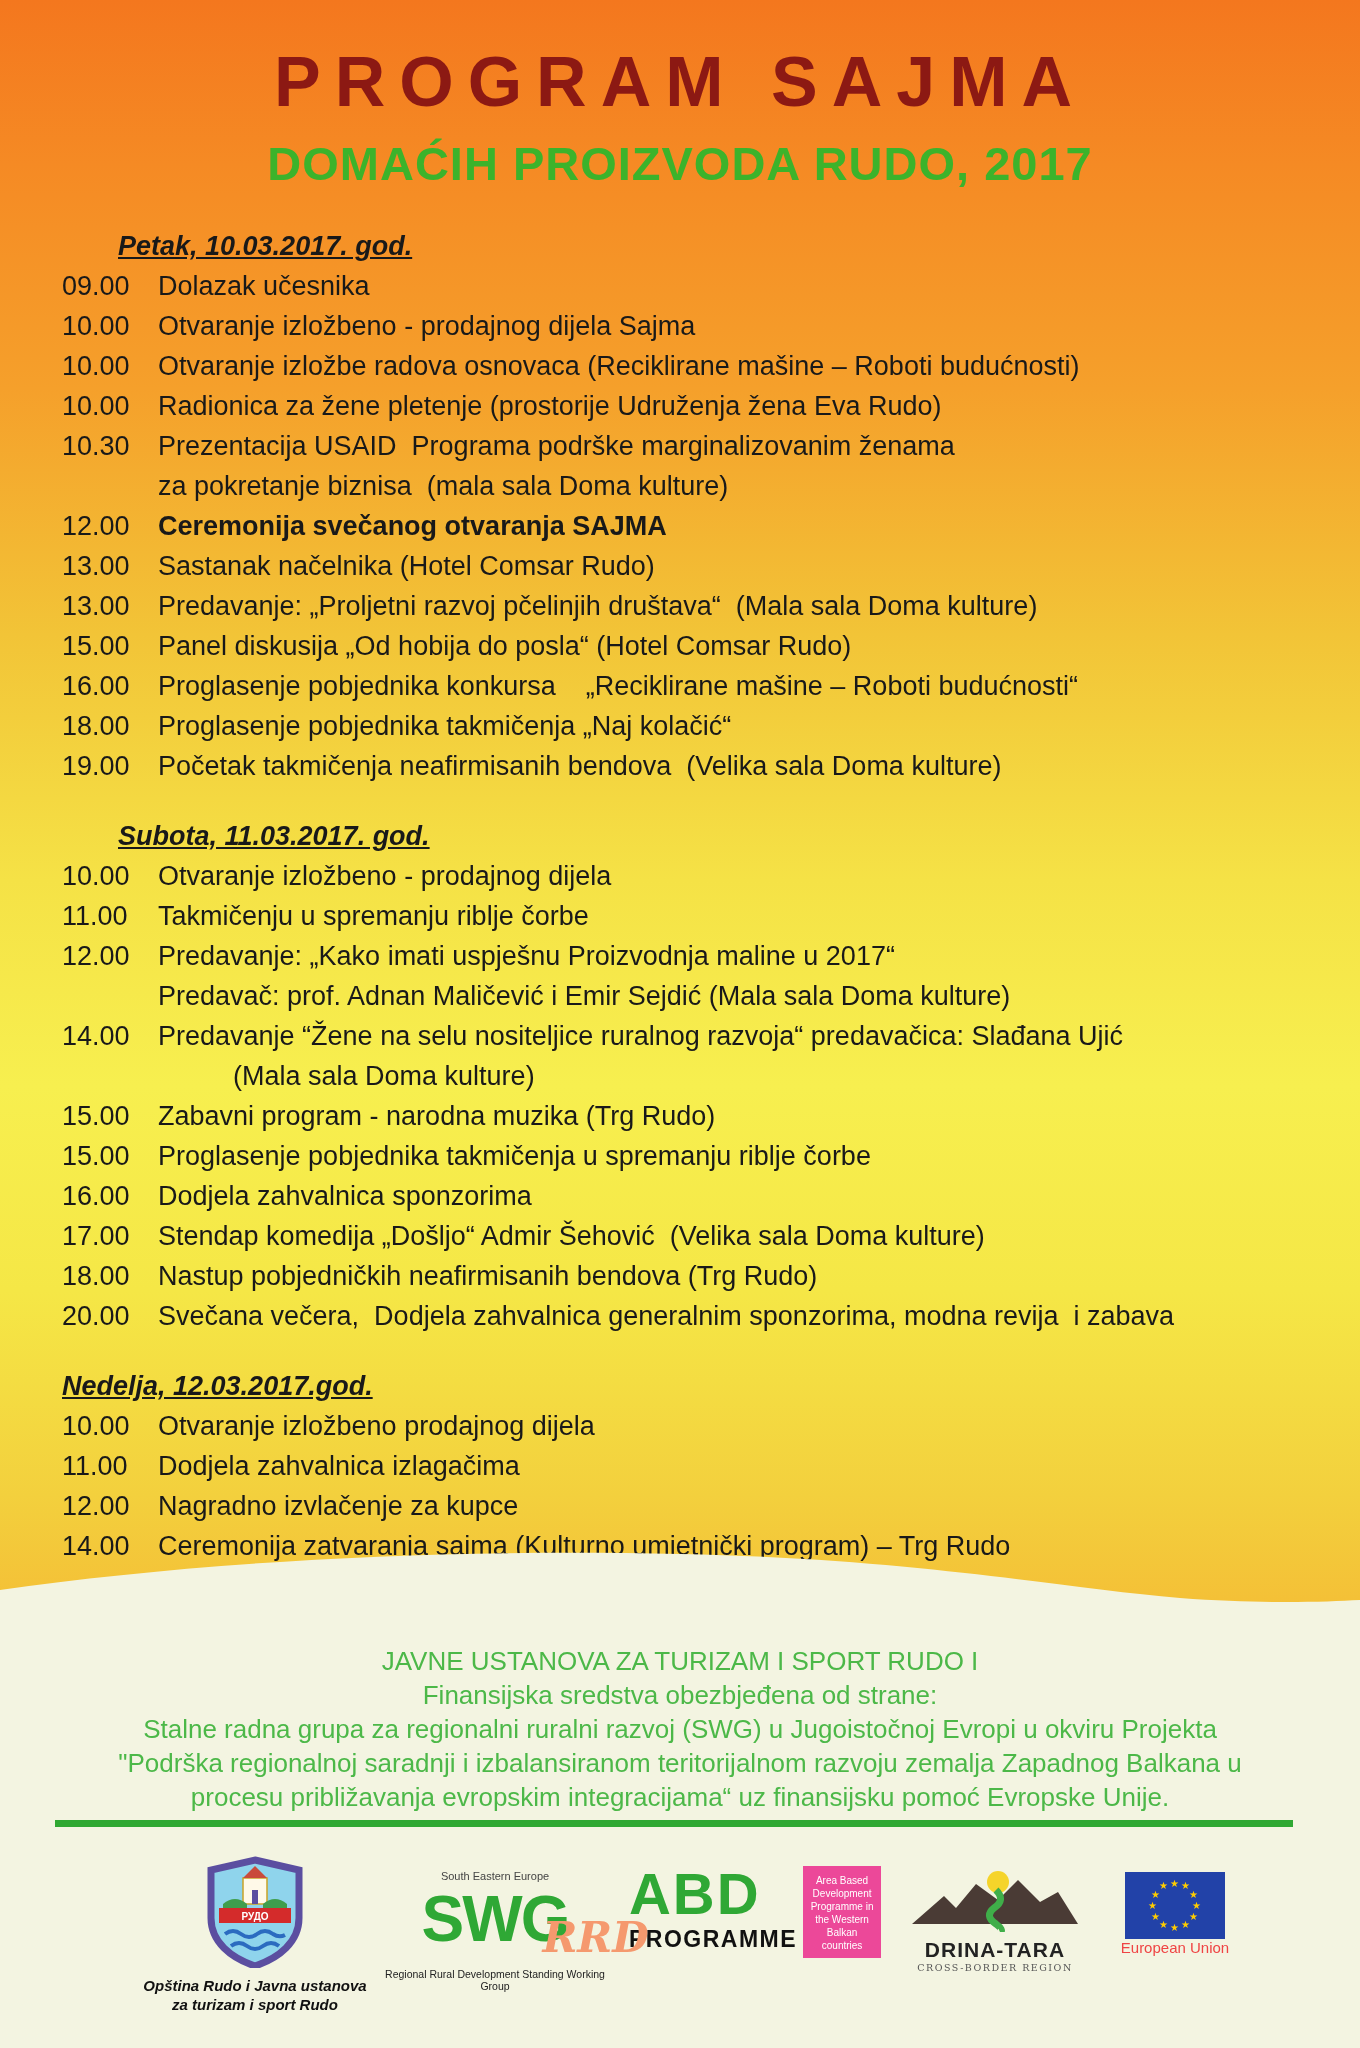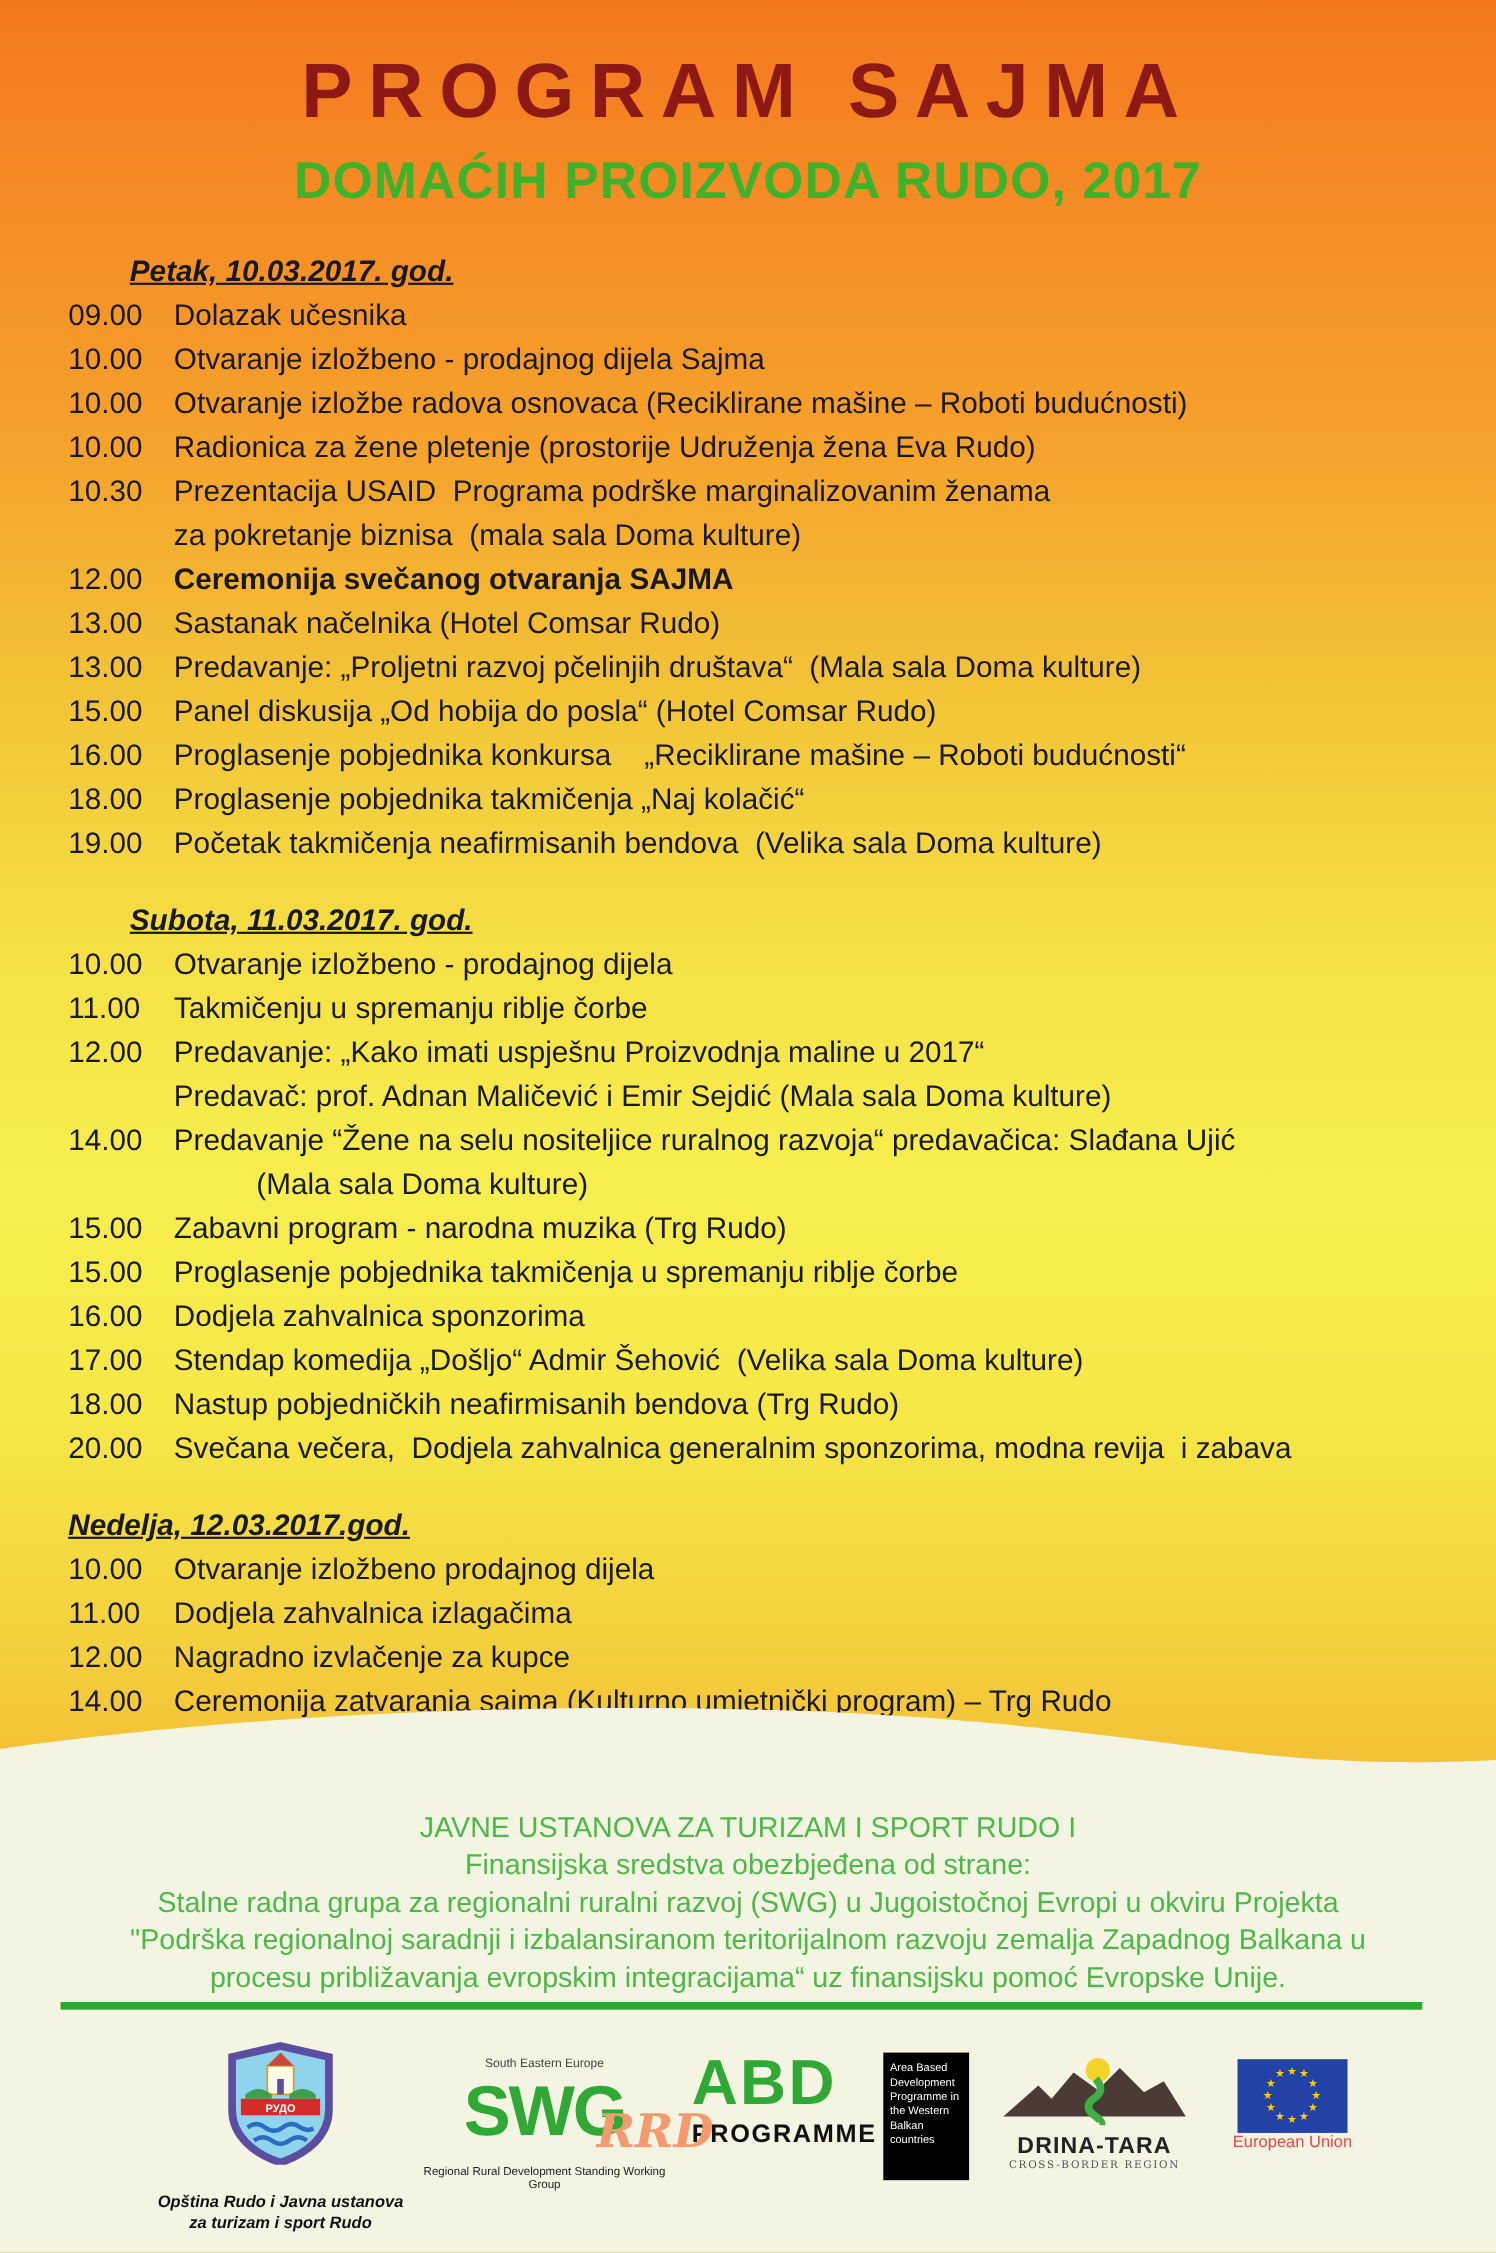--- a/index.html
+++ b/index.html
@@ -33,33 +33,33 @@
   
   .wave{position:absolute;top:1540px;left:0;width:1360px;height:92px;display:block;}
   .footer-bg{position:absolute;top:1628px;left:0;right:0;bottom:0;background:#F3F4E1;}
   .footer-text{position:absolute;top:1644px;left:30px;right:30px;text-align:center;
     color:#4CB848;font-size:26px;line-height:34px;}
   .rule{position:absolute;top:1820px;left:55px;width:1238px;height:7px;background:#2FA832;}
   .logos{position:absolute;top:1856px;left:0;right:0;display:flex;
     justify-content:space-between;padding:0 110px 0 140px;align-items:flex-start;}
   .logo{text-align:center;}
   .logo-rudo{width:230px;}
-  .rudo-cap{margin-top:19px;font-size:15px;font-weight:bold;font-style:italic;line-height:19px;color:#111;}
+  .rudo-cap{margin-top:4px;font-size:15px;font-weight:bold;font-style:italic;line-height:19px;color:#111;}
   .logo-swg{width:250px;padding-top:14px;}
   .swg-top{font-size:11px;color:#444;}
   .swg-main{position:relative;height:74px;margin-top:2px;}
   .swg-word{font-size:64px;font-weight:bold;letter-spacing:-2px;color:#2FA835;line-height:70px;}
   .swg-rrd{position:absolute;bottom:-4px;margin-left:-26px;font-size:42px;font-style:italic;
     font-weight:bold;color:#F5996E;font-family:"DejaVu Serif",serif;}
   .swg-cap{margin-top:10px;font-size:10.5px;color:#222;}
   .logo-abd{width:270px;display:flex;justify-content:center;text-align:left;padding-top:10px;}
   .abd-main{font-size:58px;font-weight:bold;letter-spacing:2px;color:#2FA835;line-height:56px;}
   .abd-sub{font-size:23px;font-weight:bold;letter-spacing:1.5px;color:#111;margin-top:4px;}
-  .abd-box{width:78px;margin-left:6px;background:#000000;color:#fff;font-size:10px;line-height:13px;
-    padding:8px 6px;box-sizing:border-box;height:116px;}
+  .abd-box{width:78px;margin-left:6px;background:#ec4899;color:#fff;font-size:10px;line-height:13px;
+    padding:8px 6px;box-sizing:border-box;height:92px;text-align:center;}
   .logo-drina{width:210px;padding-top:10px;}
   .drina-main{font-size:21px;font-weight:bold;letter-spacing:1px;color:#222;margin-top:2px;}
   .drina-sub{font-size:9.5px;letter-spacing:1.5px;color:#555;font-family:"DejaVu Serif",serif;}
   .logo-eu{width:150px;padding-top:16px;}
   .eu-flag{position:relative;width:100px;height:67px;background:#2242A8;margin:0 auto;}
   .eu-flag .star{position:absolute;color:#FFCC00;font-size:10px;line-height:10px;}
   .eu-cap{margin-top:0;font-size:15px;color:#ef4444;}
 </style>
 </head>
 <body>

